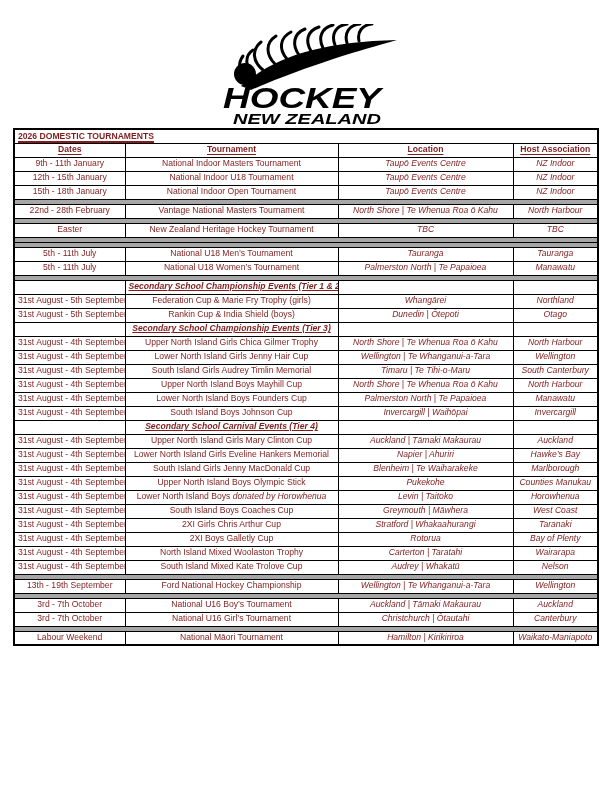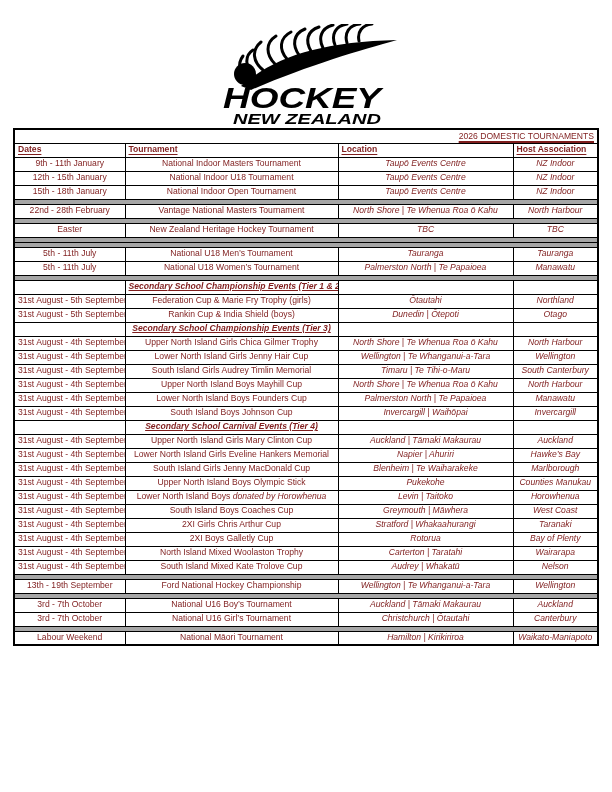--- a/index.html
+++ b/index.html
@@ -29,33 +29,33 @@
     border: 1px solid var(--line);
     font-size: 8.6px;
     line-height: 1.1;
     padding: 1px 3px;
     height: 14px;
     overflow: hidden;
     white-space: nowrap;
   }
   td.title-cell {
     height: 24px;
-    text-align: right;
+    text-align: left;
     font-size: 14px;
-    font-weight: normal;
+    font-weight: bold;
     border-bottom: 2px solid var(--line);
   }
   td.title-cell span {
     text-decoration: underline;
     text-decoration-thickness: 1.5px;
     text-underline-offset: 2px;
   }
   th.col-header {
     height: 20px;
-    text-align: left;
+    text-align: center;
     font-size: 10px;
     font-weight: bold;
     border: 2px solid var(--line);
   }
   th.col-header span {
     text-decoration: underline;
     text-decoration-thickness: 1.3px;
     text-underline-offset: 2px;
   }
   td.c-dates { text-align: center; }
@@ -187,21 +187,21 @@
         </tr>
         <tr>
           <td class="c-dates"></td>
           <td class="c-tournament"><span class="section-label">Secondary School Championship Events (Tier 1 &amp; 2)</span></td>
           <td class="c-location"></td>
           <td class="c-host"></td>
         </tr>
         <tr>
           <td class="c-dates">31st August - 5th September</td>
           <td class="c-tournament">Federation Cup &amp; Marie Fry Trophy (girls)</td>
-          <td class="c-location">Ōtautahi</td>
+          <td class="c-location">Whangārei</td>
           <td class="c-host">Northland</td>
         </tr>
         <tr>
           <td class="c-dates">31st August - 5th September</td>
           <td class="c-tournament">Rankin Cup &amp; India Shield (boys)</td>
           <td class="c-location">Dunedin | Ōtepoti</td>
           <td class="c-host">Otago</td>
         </tr>
         <tr>
           <td class="c-dates"></td>

